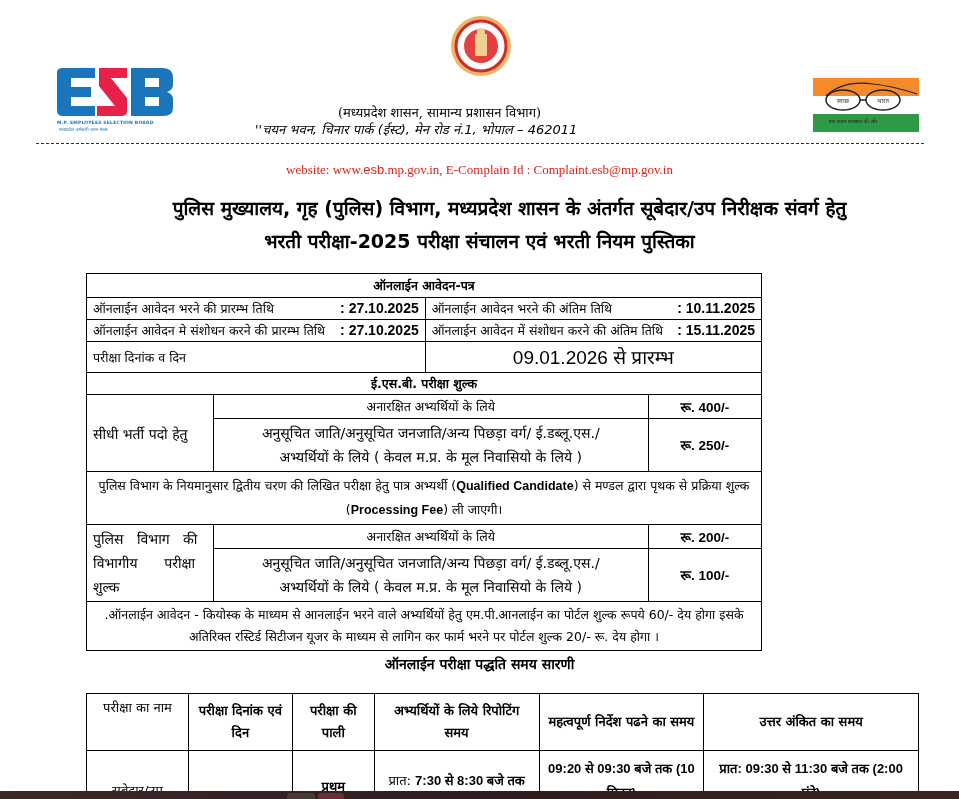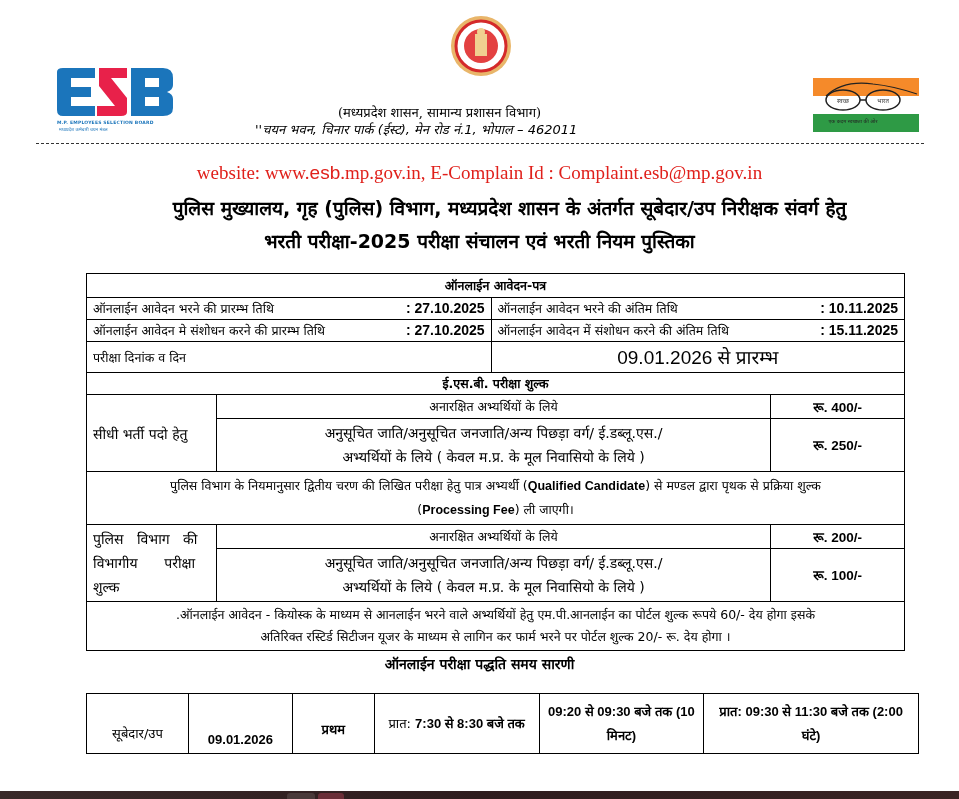--- a/index.html
+++ b/index.html
@@ -15,28 +15,28 @@
 
   .org-name { position: absolute; left: 205px; top: 66px; font-size: 31px; font-family: "DejaVu Serif", serif; letter-spacing: 1px; white-space: nowrap; }
   .org-sub { position: absolute; left: 338px; top: 103px; font-size: 13px; font-family: "DejaVu Serif", serif; white-space: nowrap; }
   .org-addr { position: absolute; left: 255px; top: 120px; font-size: 13px; font-family: "DejaVu Sans", sans-serif; white-space: nowrap; font-style: italic; }
 
   .swachh { position: absolute; left: 813px; top: 78px; width: 106px; height: 54px; overflow: hidden; }
   .sw-band { height: 18px; }
 
   .dash-rule { position: absolute; left: 36px; top: 143px; width: 888px; height: 0; border-top: 1.4px dashed #333; }
 
-  .contact-line { position: absolute; left: 0; width: 959px; top: 162px; text-align: center; font-family: "Liberation Serif", serif; font-size: 19px; color: #e0201b; }
+  .contact-line { position: absolute; left: 0; width: 959px; top: 162px; text-align: center; font-family: "Liberation Serif", serif; font-size: 13px; color: #e0201b; }
   .contact-line .sans { font-family: "Liberation Sans", sans-serif; }
 
   .title-line { position: absolute; left: 0; width: 959px; text-align: center; font-weight: bold; font-size: 19px; font-family: "DejaVu Sans", sans-serif; white-space: nowrap; }
   .t1 { top: 195px; left: 30px; }
   .t2 { top: 228px; }
 
-  table.main { position: absolute; left: 86px; top: 273px; width: 819px; border-collapse: collapse; font-size: 12.5px; }
+  table.main { position: absolute; left: 86px; top: 273px; width: 676px; border-collapse: collapse; font-size: 12.5px; }
   table.main td { border: 1.2px solid #000; padding: 2px 6px; vertical-align: middle; }
   .center { text-align: center; }
   .bold { font-weight: bold; }
   .date-val { font-family: "Liberation Sans", sans-serif; font-weight: bold; font-size: 14px; }
   .big-date { font-family: "Liberation Sans", sans-serif; font-weight: normal; font-size: 19px; text-align: center; }
   .fee { font-family: "Liberation Sans", sans-serif; font-weight: bold; font-size: 13.5px; text-align: center; }
   .row-flex { display: flex; justify-content: space-between; }
   .en-bold { font-family: "Liberation Sans", sans-serif; font-weight: bold; }
 
   .schedule-title { position: absolute; left: 0; width: 959px; top: 654px; text-align: center; font-weight: bold; font-size: 14px; }
@@ -198,20 +198,28 @@
 <table class="sched">
   <colgroup>
     <col style="width:102px">
     <col style="width:104px">
     <col style="width:82px">
     <col style="width:165px">
     <col style="width:165px">
     <col style="width:215px">
   </colgroup>
   <tbody>
+      <tr class="hdr">
+    <td class="plain">परीक्षा का नाम</td>
+    <td>परीक्षा दिनांक एवं दिन</td>
+    <td>परीक्षा की पाली</td>
+    <td>अभ्यर्थियों के लिये रिपोटिंग समय</td>
+    <td>महत्वपूर्ण निर्देश पढने का समय</td>
+    <td>उत्तर अंकित  का समय</td>
+  </tr>
   <tr style="height:60px; vertical-align:top;">
     <td style="padding-top:22px;">सूबेदार/उप</td>
     <td class="sb" style="padding-top:34px;">09.01.2026</td>
     <td class="bold" style="padding-top:14px;">प्रथम</td>
     <td style="line-height:24px; padding-top:4px;">
       <span>प्रात:</span> <span class="sb">7:30 से 8:30 बजे तक</span>
     </td>
     <td class="sb" style="line-height:24px; padding-top:4px;">09:20 से 09:30 बजे तक (10 मिनट)</td>
     <td class="sb" style="line-height:24px; padding-top:4px;">प्रात: 09:30 से 11:30 बजे तक (2:00 घंटे)</td>
   </tr>

